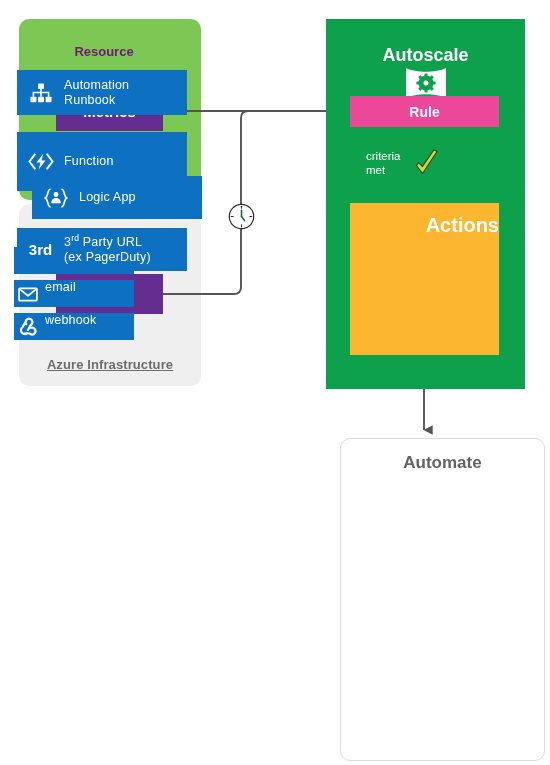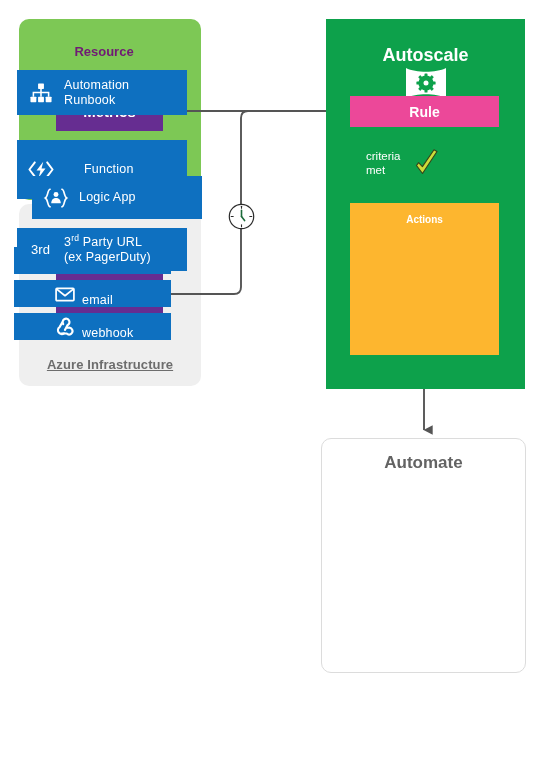--- a/index.html
+++ b/index.html
@@ -78,65 +78,65 @@
     color:#ffffff;font-size:11.5px;line-height:14px;
   }
   #criteria-check{position:absolute;left:414px;top:148px;width:26px;height:30px;}
 
   
   #actions-box{
     position:absolute;left:350px;top:203px;width:149px;height:152px;
     background:#fdb62f;
   }
   #actions-title{
-    position:absolute;left:0;right:0;top:11px;text-align:center;
-    color:#ffffff;font-weight:bold;font-size:10px;
+    position:absolute;left:0;right:0;top:11px;text-align:right;
+    color:#ffffff;font-weight:bold;font-size:20px;
   }
   .action-item{
     position:absolute;left:14px;width:120px;height:27px;
-    background:#0e70c0;display:flex;align-items:flex-end;padding-left:37px;
+    background:#0e70c0;display:flex;align-items:flex-start;
   }
   #action-0{top:247px;}
   #action-1{top:280px;}
   #action-2{top:313px;}
   .action-item .ico{
     width:28px;min-width:28px;height:27px;
     display:flex;align-items:center;justify-content:center;
   }
   .action-item .lbl{
     color:#ffffff;font-size:12.5px;padding-left:3px;letter-spacing:.2px;
   }
 
   
   #automate-box{
-    position:absolute;left:321px;top:438px;width:205px;height:235px;
+    position:absolute;left:340px;top:438px;width:205px;height:323px;
     background:#ffffff;border:1px solid #dcdcdc;border-radius:10px;
     box-sizing:border-box;
   }
   #automate-title{
     position:absolute;left:0;right:0;top:14px;text-align:center;
     color:#636363;font-weight:bold;font-size:17px;
   }
   .auto-item{
     position:absolute;left:17px;width:170px;
     background:#0e70c0;display:flex;align-items:center;
   }
   #auto-0{top:70px;height:45px;}
-  #auto-1{top:140px;height:59px;gap:20px;}
+  #auto-1{top:132px;height:59px;}
   #auto-2{top:176px;height:43px;margin-left:15px;}
   #auto-3{top:228px;height:43px;}
   .auto-item .ico{
     width:47px;min-width:47px;display:flex;align-items:center;justify-content:center;
   }
   .auto-item .lbl{
     color:#ffffff;font-size:12.5px;line-height:15px;letter-spacing:.2px;
   }
   .auto-item .lbl .l2{display:block;}
   #badge-3rd{
-    color:#ffffff;font-weight:normal;font-size:13px;
+    color:#ffffff;font-weight:bold;font-size:15px;
   }
   sup{font-size:8.5px;vertical-align:super;line-height:0;}
 </style>
 </head>
 <body>
 
 <div class="canvas">
 
   <div id="infra-box">
     <div id="infra-label">Azure Infrastructure</div>

